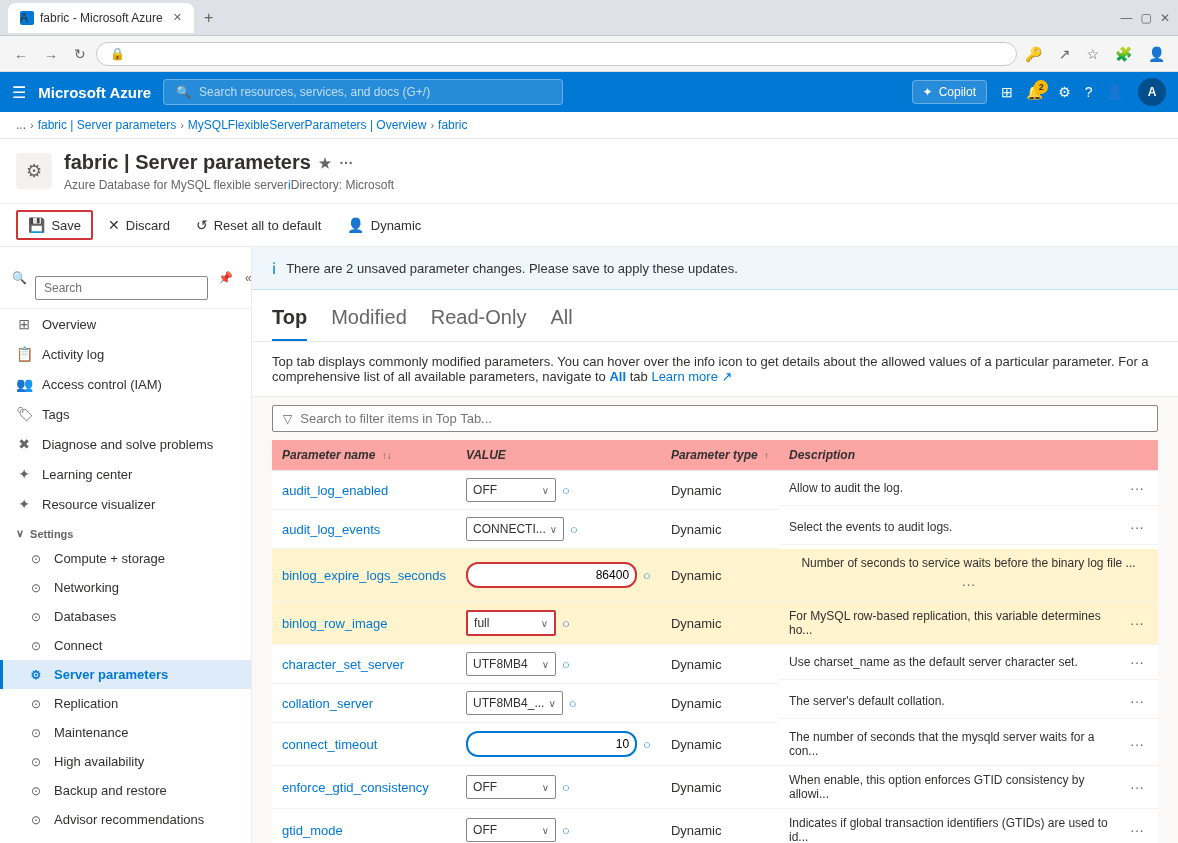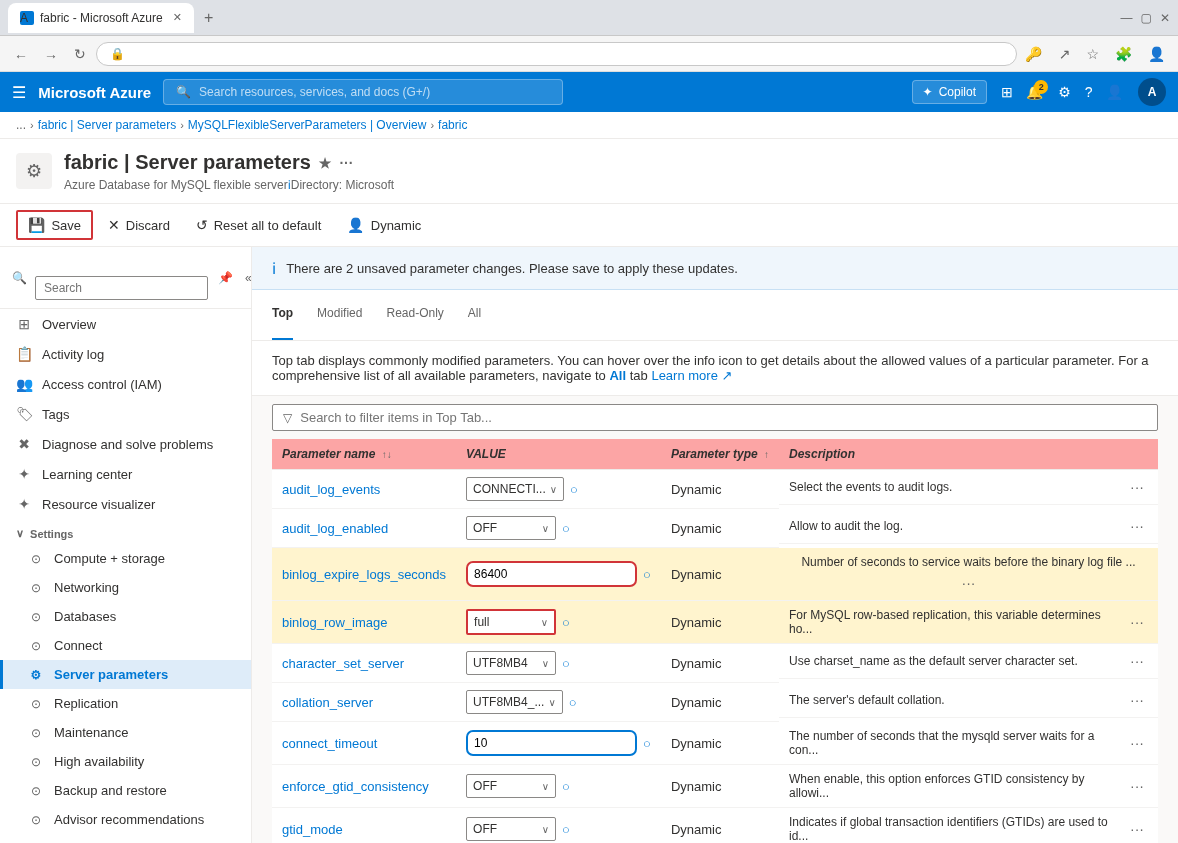--- a/index.html
+++ b/index.html
@@ -242,22 +242,22 @@
 
     
     .tab-bar {
       background: white;
       padding: 12px 20px 0;
       display: flex;
       gap: 24px;
       border-bottom: 1px solid #edebe9;
     }
     .tab-item {
-      padding: 4px 0 18px;
-      font-size: 12px;
+      padding: 4px 0 10px;
+      font-size: 20px;
       cursor: pointer;
       color: #666;
       border-bottom: 2px solid transparent;
       font-weight: 400;
     }
     .tab-item.active { color: #323130; border-bottom: 2px solid #0078d4; font-weight: 600; }
 
     
     .tab-description {
       background: white;
@@ -330,25 +330,26 @@
       background: white;
       display: flex;
       align-items: center;
       gap: 4px;
       min-width: 90px;
       cursor: pointer;
     }
     .param-dropdown .dd-arrow { font-size: 10px; color: #666; margin-left: auto; }
     .param-input {
       border: 2px solid #0078d4;
-      border-radius: 7px;
+      border-radius: 12px;
       padding: 4px 6px;
       font-size: 12px;
       background: white;
       min-width: 90px;
+      text-align: right;
     }
     .info-circle { color: #0078d4; font-size: 13px; cursor: pointer; }
     .desc-text { font-size: 12px; color: #323130; }
     .ellipsis-btn { background: none; border: none; cursor: pointer; color: #666; font-size: 14px; padding: 2px 4px; }
     .row-highlighted td { background: #fff4ce !important; }
 
     
     .sidebar-scrollbar-area::-webkit-scrollbar { width: 6px; }
     .sidebar-scrollbar-area::-webkit-scrollbar-track { background: transparent; }
     .sidebar-scrollbar-area::-webkit-scrollbar-thumb { background: #c8c6c4; border-radius: 3px; }
@@ -583,162 +584,162 @@
             <th>VALUE</th>
             <th>
               Parameter type <span class="sort-icon">↑</span>
             </th>
             <th>Description</th>
           </tr>
         </thead>
         <tbody id="table-body">
 
         <tr>
+              <td><a class="param-link">audit_log_enabled</a></td>
+              <td>
+                <div class="param-value-cell">
+                  <div class="param-dropdown">
+                    <span>OFF</span>
+                    <span class="dd-arrow">∨</span>
+                  </div>
+                  <span class="info-circle">○</span>
+                </div>
+              </td>
+              <td><span>Dynamic</span></td>
+              <td style="display: flex; align-items: center; justify-content: space-between; gap: 4px;">
+                <span class="desc-text">Allow to audit the log.</span>
+                <button class="ellipsis-btn">···</button>
+              </td>
+            </tr>
+            <tr>
               <td><a class="param-link">audit_log_events</a></td>
               <td>
                 <div class="param-value-cell">
                   <div class="param-dropdown">
                     <span>CONNECTI...</span>
                     <span class="dd-arrow">∨</span>
                   </div>
                   <span class="info-circle">○</span>
                 </div>
               </td>
               <td><span>Dynamic</span></td>
               <td style="display: flex; align-items: center; justify-content: space-between; gap: 4px;">
                 <span class="desc-text">Select the events to audit logs.</span>
                 <button class="ellipsis-btn">···</button>
               </td>
             </tr>
+            <tr class="row-highlighted">
+              <td><a class="param-link">binlog_expire_logs_seconds</a></td>
+              <td>
+                <div class="param-value-cell">
+                  <input type="text" class="param-input" value="86400" style="border: 2px solid rgb(209, 52, 56);">
+                  <span class="info-circle">○</span>
+                </div>
+              </td>
+              <td><span>Dynamic</span></td>
+              <td style="display: flex; align-items: center; justify-content: space-between; gap: 4px; flex-direction: column;">
+                <span class="desc-text">Number of seconds to service waits before the binary log file ...</span>
+                <button class="ellipsis-btn">···</button>
+              </td>
+            </tr>
+            <tr class="row-highlighted">
+              <td><a class="param-link">binlog_row_image</a></td>
+              <td>
+                <div class="param-value-cell">
+                  <div class="param-dropdown" style="border: 2px solid rgb(209, 52, 56);">
+                    <span>full</span>
+                    <span class="dd-arrow">∨</span>
+                  </div>
+                  <span class="info-circle">○</span>
+                </div>
+              </td>
+              <td><span>Dynamic</span></td>
+              <td style="display: flex; align-items: center; justify-content: space-between; gap: 4px;">
+                <span class="desc-text">For MySQL row-based replication, this variable determines ho...</span>
+                <button class="ellipsis-btn">···</button>
+              </td>
+            </tr>
             <tr>
-              <td><a class="param-link">audit_log_enabled</a></td>
+              <td><a class="param-link">character_set_server</a></td>
+              <td>
+                <div class="param-value-cell">
+                  <div class="param-dropdown">
+                    <span>UTF8MB4</span>
+                    <span class="dd-arrow">∨</span>
+                  </div>
+                  <span class="info-circle">○</span>
+                </div>
+              </td>
+              <td><span>Dynamic</span></td>
+              <td style="display: flex; align-items: center; justify-content: space-between; gap: 4px;">
+                <span class="desc-text">Use charset_name as the default server character set.</span>
+                <button class="ellipsis-btn">···</button>
+              </td>
+            </tr>
+            <tr>
+              <td><a class="param-link">collation_server</a></td>
+              <td>
+                <div class="param-value-cell">
+                  <div class="param-dropdown">
+                    <span>UTF8MB4_...</span>
+                    <span class="dd-arrow">∨</span>
+                  </div>
+                  <span class="info-circle">○</span>
+                </div>
+              </td>
+              <td><span>Dynamic</span></td>
+              <td style="display: flex; align-items: center; justify-content: space-between; gap: 4px;">
+                <span class="desc-text">The server's default collation.</span>
+                <button class="ellipsis-btn">···</button>
+              </td>
+            </tr>
+            <tr>
+              <td><a class="param-link">connect_timeout</a></td>
+              <td>
+                <div class="param-value-cell">
+                  <input type="text" class="param-input" value="10" style="">
+                  <span class="info-circle">○</span>
+                </div>
+              </td>
+              <td><span>Dynamic</span></td>
+              <td style="display: flex; align-items: center; justify-content: space-between; gap: 20px;">
+                <span class="desc-text">The number of seconds that the mysqld server waits for a con...</span>
+                <button class="ellipsis-btn">···</button>
+              </td>
+            </tr>
+            <tr>
+              <td><a class="param-link">enforce_gtid_consistency</a></td>
               <td>
                 <div class="param-value-cell">
                   <div class="param-dropdown">
                     <span>OFF</span>
                     <span class="dd-arrow">∨</span>
                   </div>
                   <span class="info-circle">○</span>
                 </div>
               </td>
               <td><span>Dynamic</span></td>
               <td style="display: flex; align-items: center; justify-content: space-between; gap: 4px;">
-                <span class="desc-text">Allow to audit the log.</span>
-                <button class="ellipsis-btn">···</button>
-              </td>
-            </tr>
-            <tr class="row-highlighted">
-              <td><a class="param-link">binlog_expire_logs_seconds</a></td>
-              <td>
-                <div class="param-value-cell">
-                  <input type="text" class="param-input" value="86400" style="border: 2px solid rgb(209, 52, 56);">
-                  <span class="info-circle">○</span>
-                </div>
-              </td>
-              <td><span>Dynamic</span></td>
-              <td style="display: flex; align-items: center; justify-content: space-between; gap: 4px; flex-direction: column;">
-                <span class="desc-text">Number of seconds to service waits before the binary log file ...</span>
-                <button class="ellipsis-btn">···</button>
-              </td>
-            </tr>
-            <tr class="row-highlighted">
-              <td><a class="param-link">binlog_row_image</a></td>
-              <td>
-                <div class="param-value-cell">
-                  <div class="param-dropdown" style="border: 2px solid rgb(209, 52, 56);">
-                    <span>full</span>
-                    <span class="dd-arrow">∨</span>
-                  </div>
-                  <span class="info-circle">○</span>
-                </div>
-              </td>
-              <td><span>Dynamic</span></td>
-              <td style="display: flex; align-items: center; justify-content: space-between; gap: 4px;">
-                <span class="desc-text">For MySQL row-based replication, this variable determines ho...</span>
+                <span class="desc-text">When enable, this option enforces GTID consistency by allowi...</span>
                 <button class="ellipsis-btn">···</button>
               </td>
             </tr>
             <tr>
-              <td><a class="param-link">character_set_server</a></td>
-              <td>
-                <div class="param-value-cell">
-                  <div class="param-dropdown">
-                    <span>UTF8MB4</span>
-                    <span class="dd-arrow">∨</span>
-                  </div>
-                  <span class="info-circle">○</span>
-                </div>
-              </td>
-              <td><span>Dynamic</span></td>
-              <td style="display: flex; align-items: center; justify-content: space-between; gap: 4px;">
-                <span class="desc-text">Use charset_name as the default server character set.</span>
-                <button class="ellipsis-btn">···</button>
-              </td>
-            </tr>
-            <tr>
-              <td><a class="param-link">collation_server</a></td>
-              <td>
-                <div class="param-value-cell">
-                  <div class="param-dropdown">
-                    <span>UTF8MB4_...</span>
-                    <span class="dd-arrow">∨</span>
-                  </div>
-                  <span class="info-circle">○</span>
-                </div>
-              </td>
-              <td><span>Dynamic</span></td>
-              <td style="display: flex; align-items: center; justify-content: space-between; gap: 4px;">
-                <span class="desc-text">The server's default collation.</span>
-                <button class="ellipsis-btn">···</button>
-              </td>
-            </tr>
-            <tr>
-              <td><a class="param-link">connect_timeout</a></td>
-              <td>
-                <div class="param-value-cell">
-                  <input type="text" class="param-input" value="10" style="">
-                  <span class="info-circle">○</span>
-                </div>
-              </td>
-              <td><span>Dynamic</span></td>
-              <td style="display: flex; align-items: center; justify-content: space-between; gap: 20px;">
-                <span class="desc-text">The number of seconds that the mysqld server waits for a con...</span>
-                <button class="ellipsis-btn">···</button>
-              </td>
-            </tr>
-            <tr>
-              <td><a class="param-link">enforce_gtid_consistency</a></td>
+              <td><a class="param-link">gtid_mode</a></td>
               <td>
                 <div class="param-value-cell">
                   <div class="param-dropdown">
                     <span>OFF</span>
                     <span class="dd-arrow">∨</span>
                   </div>
                   <span class="info-circle">○</span>
                 </div>
               </td>
               <td><span>Dynamic</span></td>
               <td style="display: flex; align-items: center; justify-content: space-between; gap: 4px;">
-                <span class="desc-text">When enable, this option enforces GTID consistency by allowi...</span>
-                <button class="ellipsis-btn">···</button>
-              </td>
-            </tr>
-            <tr>
-              <td><a class="param-link">gtid_mode</a></td>
-              <td>
-                <div class="param-value-cell">
-                  <div class="param-dropdown">
-                    <span>OFF</span>
-                    <span class="dd-arrow">∨</span>
-                  </div>
-                  <span class="info-circle">○</span>
-                </div>
-              </td>
-              <td><span>Dynamic</span></td>
-              <td style="display: flex; align-items: center; justify-content: space-between; gap: 4px;">
                 <span class="desc-text">Indicates if global transaction identifiers (GTIDs) are used to id...</span>
                 <button class="ellipsis-btn">···</button>
               </td>
             </tr>
             <tr>
               <td></td>
               <td>
                 <div class="param-value-cell">
                   <input type="text" class="param-input" style="">
                 </div>

